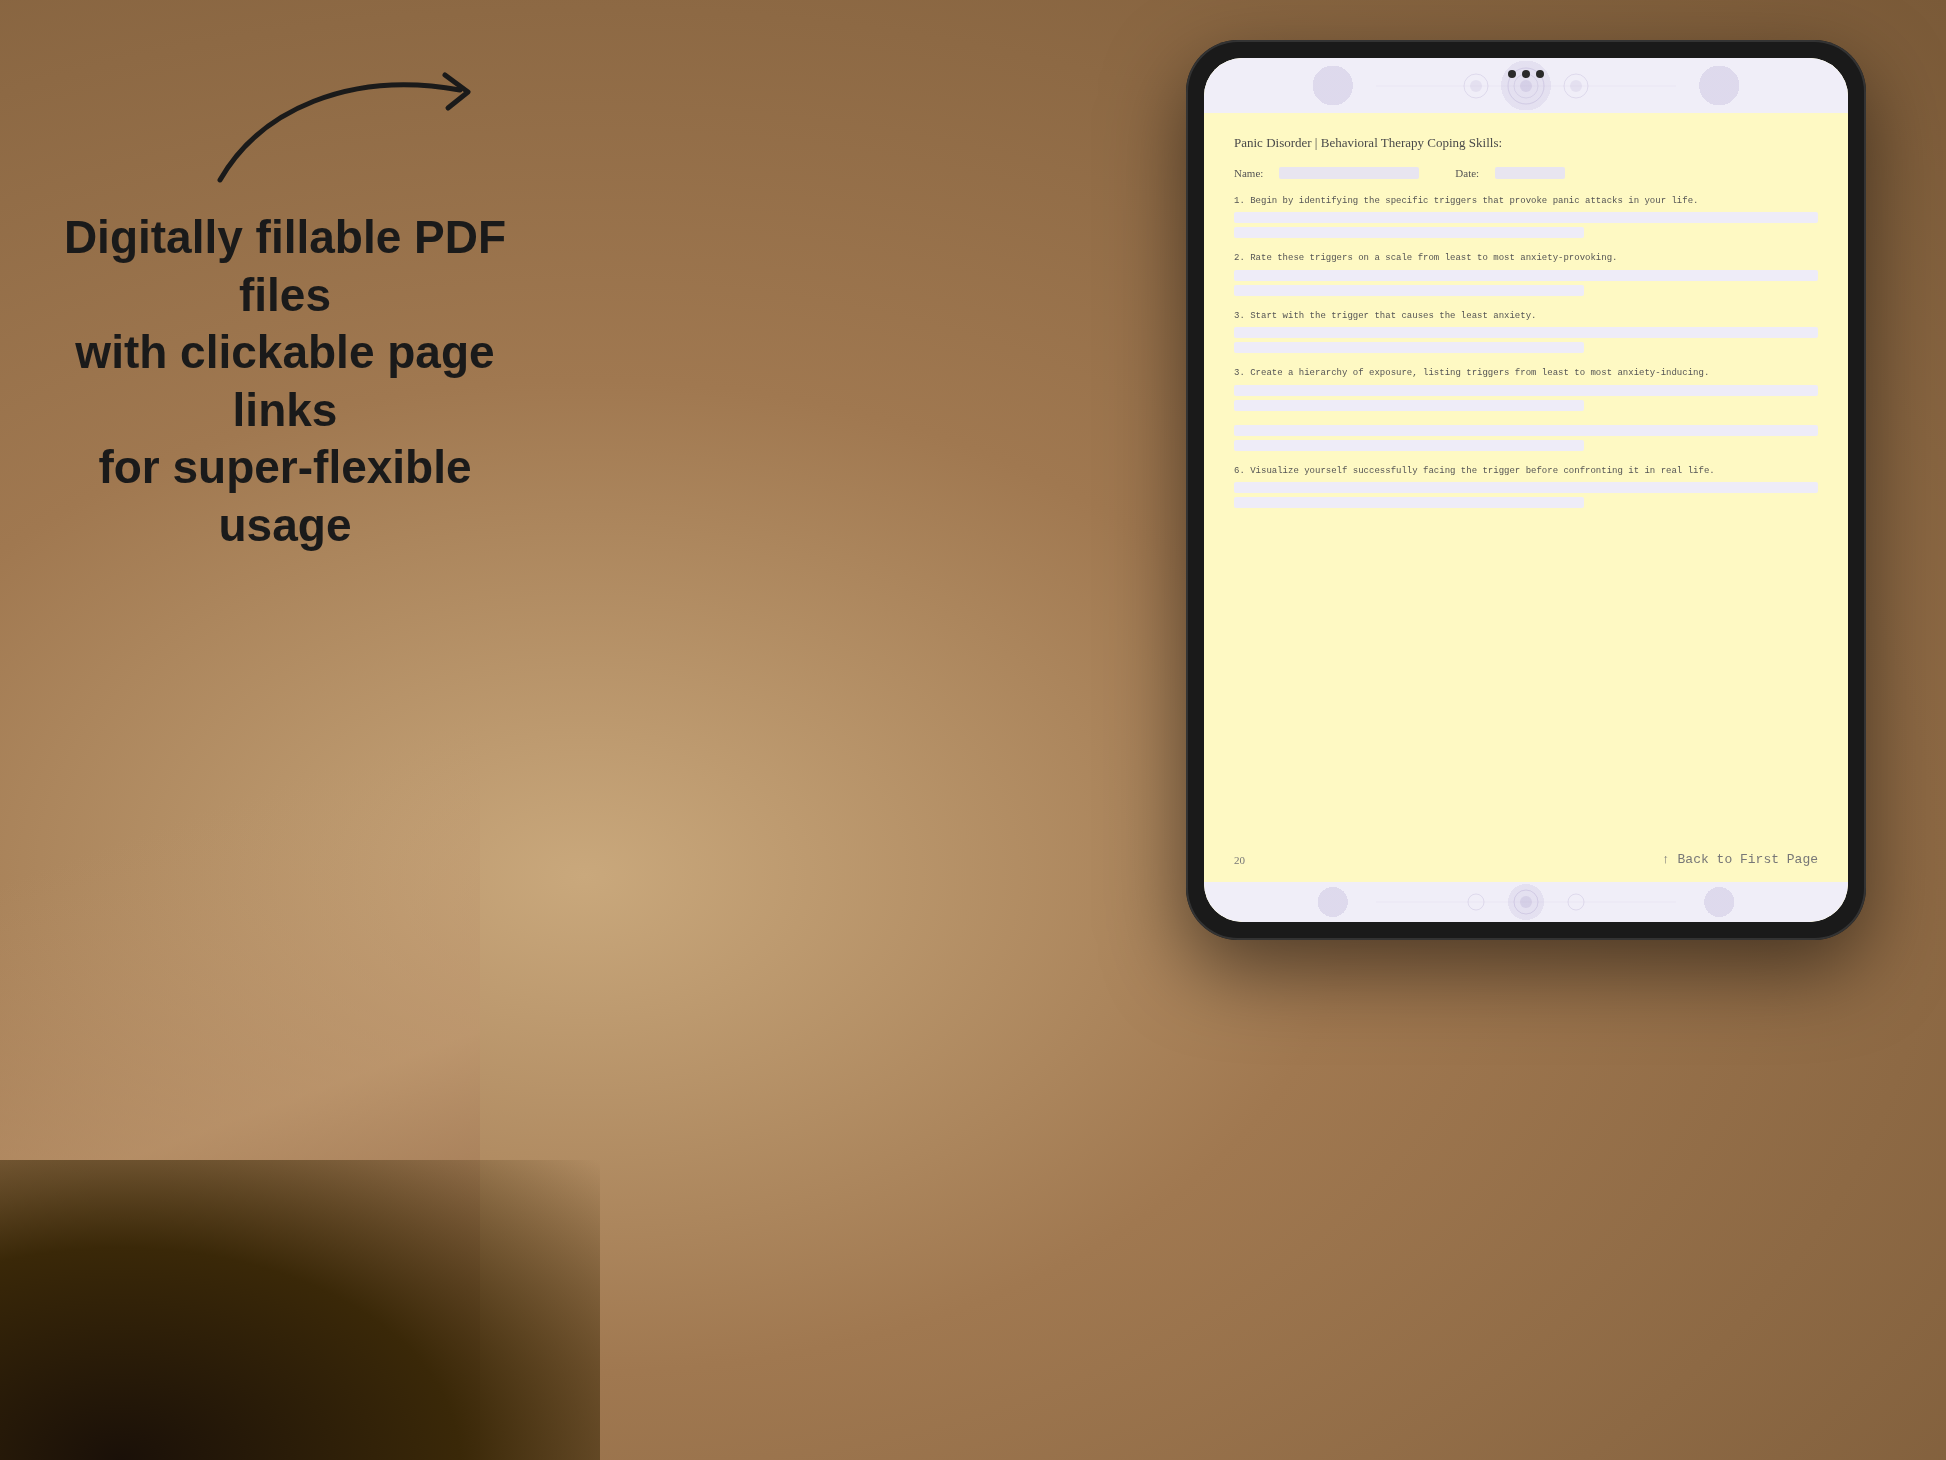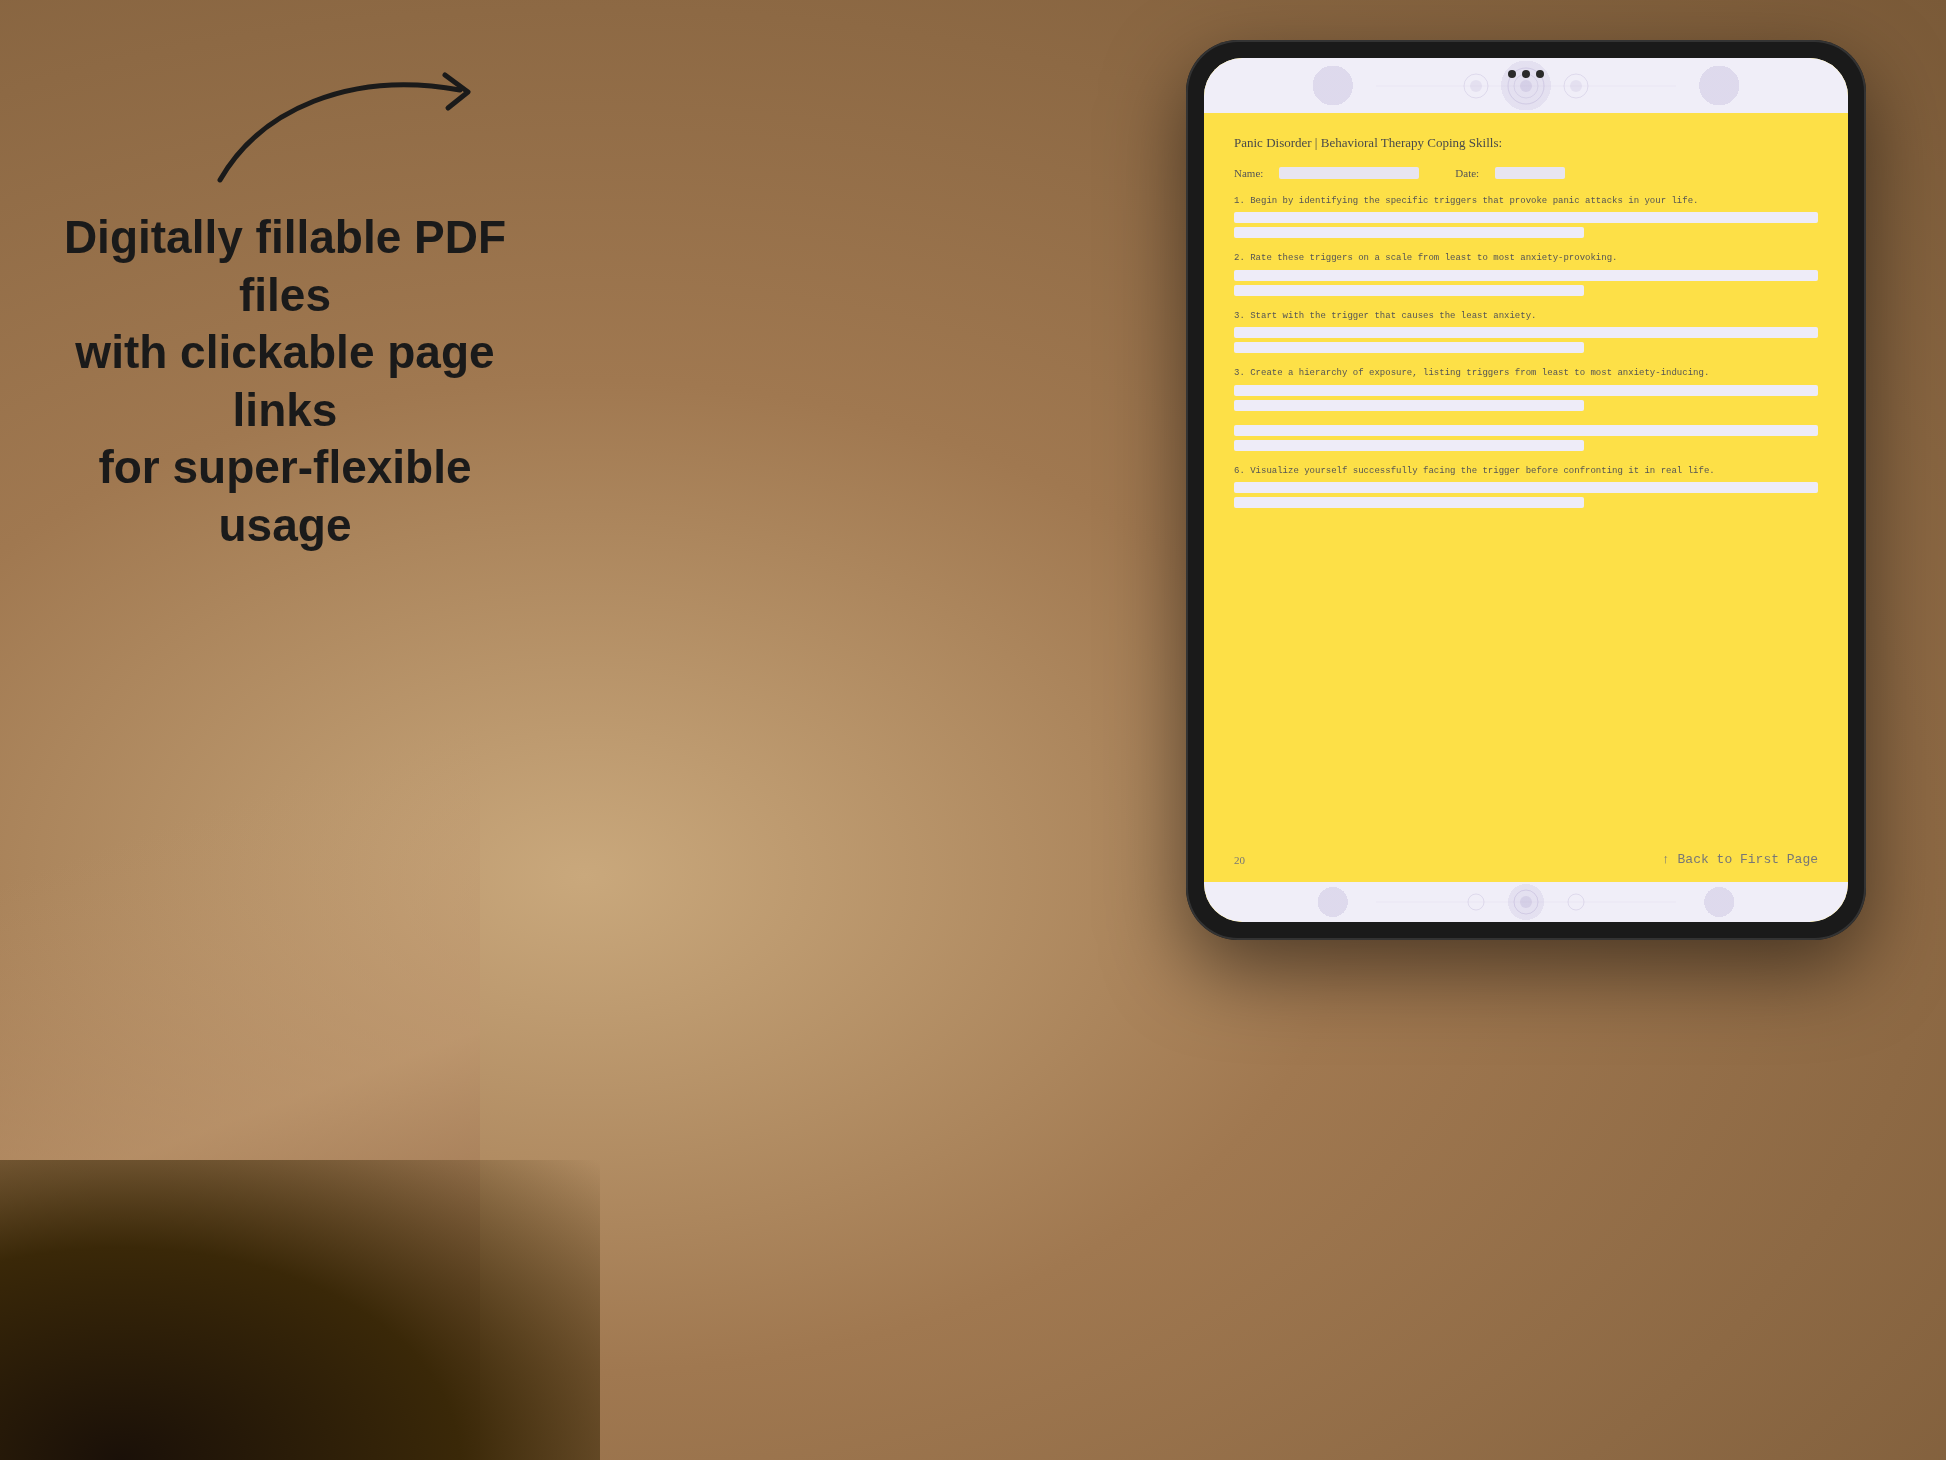--- a/index.html
+++ b/index.html
@@ -89,21 +89,21 @@
       width: 8px;
       height: 8px;
       background: #2a2a2a;
       border-radius: 50%;
     }
 
     
     .pdf-page {
       position: absolute;
       inset: 0;
-      background: #fde047;
+      background: #fef9c3;
       border-radius: 38px;
       overflow: hidden;
       display: flex;
       flex-direction: column;
     }
 
     
     .pdf-header-deco {
       width: 100%;
       height: 55px;

